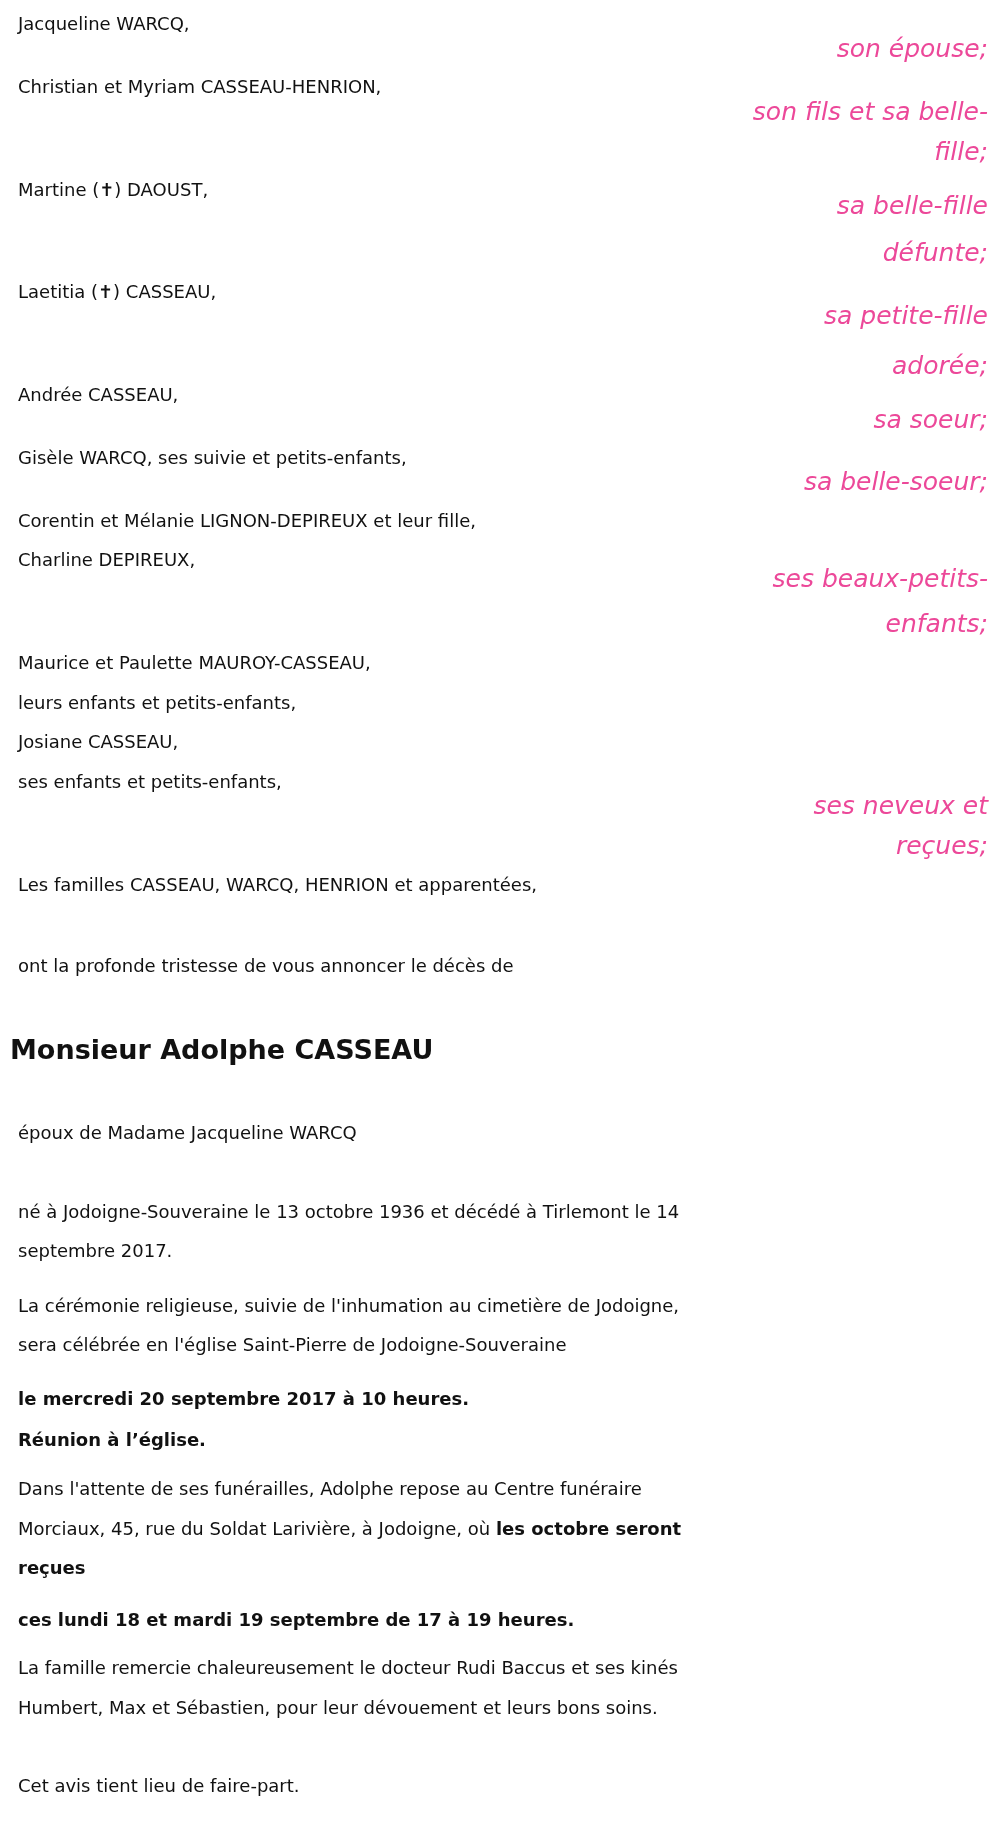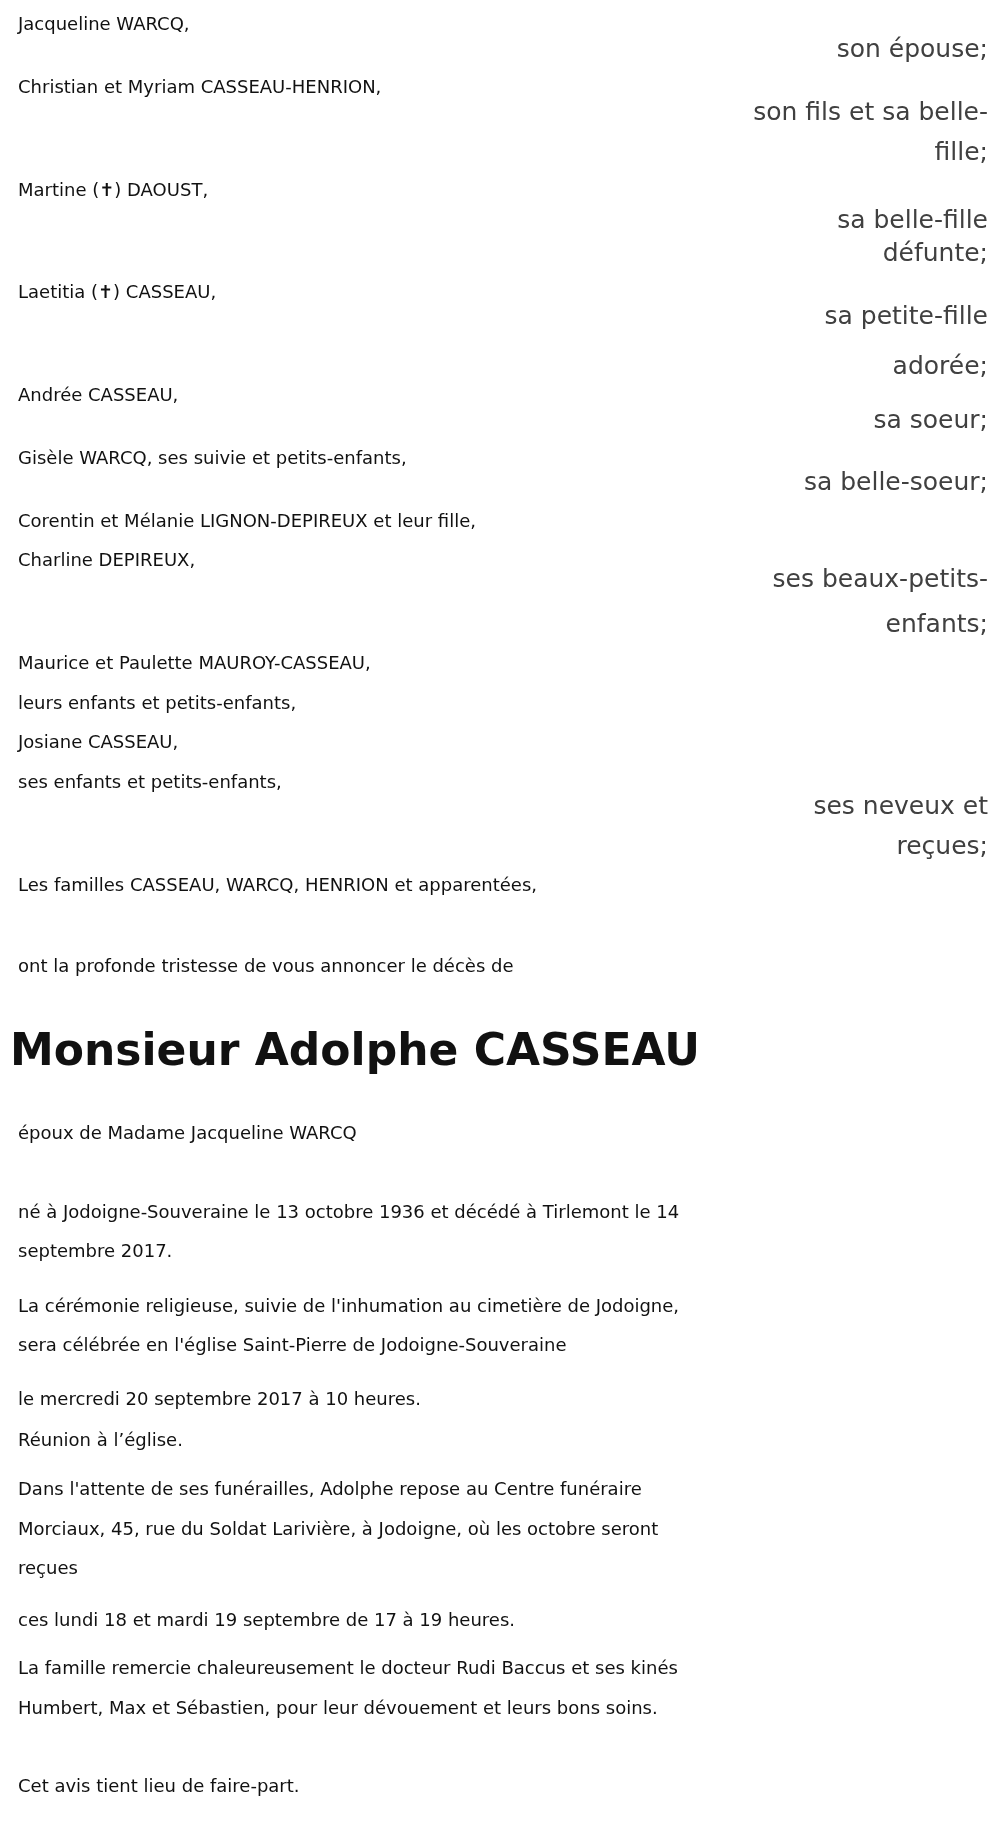--- a/index.html
+++ b/index.html
@@ -7,42 +7,42 @@
     width: 1000px; height: 1830px; position: relative; overflow: hidden;
     font-family: "DejaVu Sans", "Liberation Sans", sans-serif;
     color: #111111;
   }
   .ln {
     position: absolute; left: 18px; white-space: nowrap;
     font-size: 18px; line-height: 40px; height: 40px;
   }
   .rel {
     position: absolute; right: 12px; white-space: nowrap; text-align: center;
-    font-size: 25px; line-height: 40px; height: 40px; 
-    color: #404040;
+    font-size: 25px; line-height: 40px; height: 40px; font-style: italic;
+    color: #ec4899;
   }
-  .b { font-weight: normal; }
+  .b { font-weight: bold; }
   .title {
     position: absolute; left: 10px; white-space: nowrap;
-    font-size: 44px; line-height: 50px; font-weight: bold; color: #111;
+    font-size: 27px; line-height: 50px; font-weight: bold; color: #111;
   }
 </style>
 </head>
 <body>
 
 <div>
   <div class="ln" style="top:4px">Jacqueline WARCQ,</div>
   <div class="rel" style="top:29px">son épouse;</div>
 
   <div class="ln" style="top:67px">Christian et Myriam CASSEAU-HENRION,</div>
   <div class="rel" style="top:92px">son fils et sa belle-</div>
   <div class="rel" style="top:132px">fille;</div>
 
   <div class="ln" style="top:170px">Martine (✝) DAOUST,</div>
-  <div class="rel" style="top:200px">sa belle-fille</div>
+  <div class="rel" style="top:186px">sa belle-fille</div>
   <div class="rel" style="top:233px">défunte;</div>
 
   <div class="ln" style="top:272px">Laetitia (✝) CASSEAU,</div>
   <div class="rel" style="top:296px">sa petite-fille</div>
   <div class="rel" style="top:346px">adorée;</div>
 
   <div class="ln" style="top:375px">Andrée CASSEAU,</div>
   <div class="rel" style="top:400px">sa soeur;</div>
 
   <div class="ln" style="top:438px">Gisèle WARCQ, ses suivie et petits-enfants,</div>

